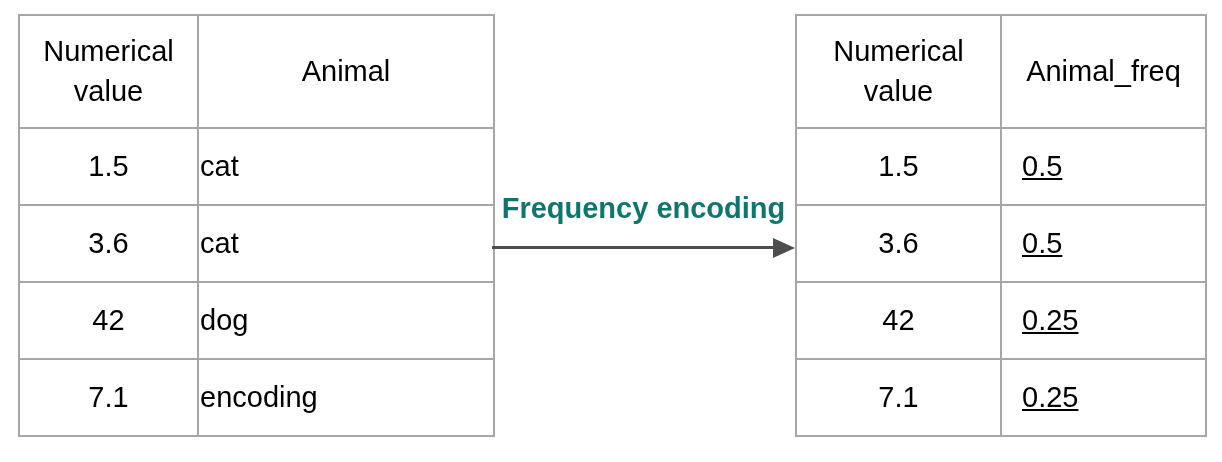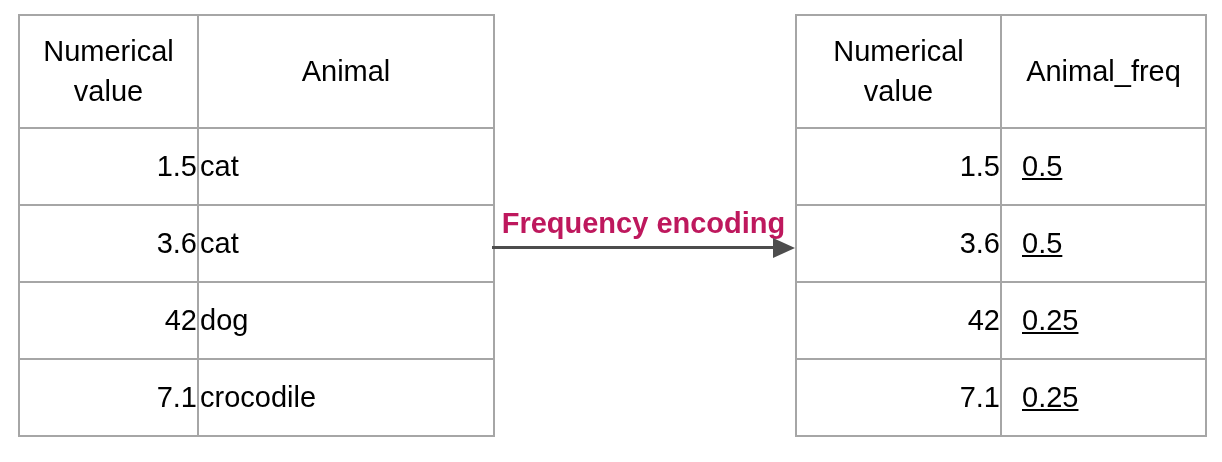--- a/index.html
+++ b/index.html
@@ -37,46 +37,46 @@
   table.tbl th {
     height: 111px;
     text-align: center;
     line-height: 1.35;
     padding: 0 10px;
   }
   table.tbl td {
     height: 73px;
   }
   td.num {
-    text-align: right;
+    text-align: center;
     padding: 0;
   }
   td.txt {
     text-align: left;
   }
   .tbl-left { left: 18px; top: 14px; width: 475px; }
   .tbl-left col.c1 { width: 179px; }
   .tbl-left col.c2 { width: 296px; }
   .tbl-left td.txt { }
 
   .tbl-right { left: 795px; top: 14px; width: 410px; }
   .tbl-right col.c1 { width: 205px; }
   .tbl-right col.c2 { width: 205px; }
   .tbl-right td.txt { padding-left: 20px; text-decoration: underline; }
 
   .arrow-label {
     position: absolute;
     left: 492px;
-    top: 206px;
+    top: 191px;
     width: 303px;
     text-align: center;
     font-size: 29px;
     font-weight: bold;
     line-height: 1.2;
-    color: #be185d;
+    color: #0f766e;
     white-space: nowrap;
   }
   .arrow {
     position: absolute;
     left: 492px;
     top: 238px;
     width: 303px;
     height: 20px;
   }
   .arrow-shaft {
@@ -122,21 +122,21 @@
       <tr>
         <td class="num">3.6</td>
         <td class="txt">cat</td>
       </tr>
       <tr>
         <td class="num">42</td>
         <td class="txt">dog</td>
       </tr>
       <tr>
         <td class="num">7.1</td>
-        <td class="txt">crocodile</td>
+        <td class="txt">encoding</td>
       </tr>
     </tbody>
   </table>
 
   <div class="arrow-label">Frequency encoding</div>
 
   <div class="arrow">
     <div class="arrow-shaft"></div>
     <div class="arrow-head"></div>
   </div>

